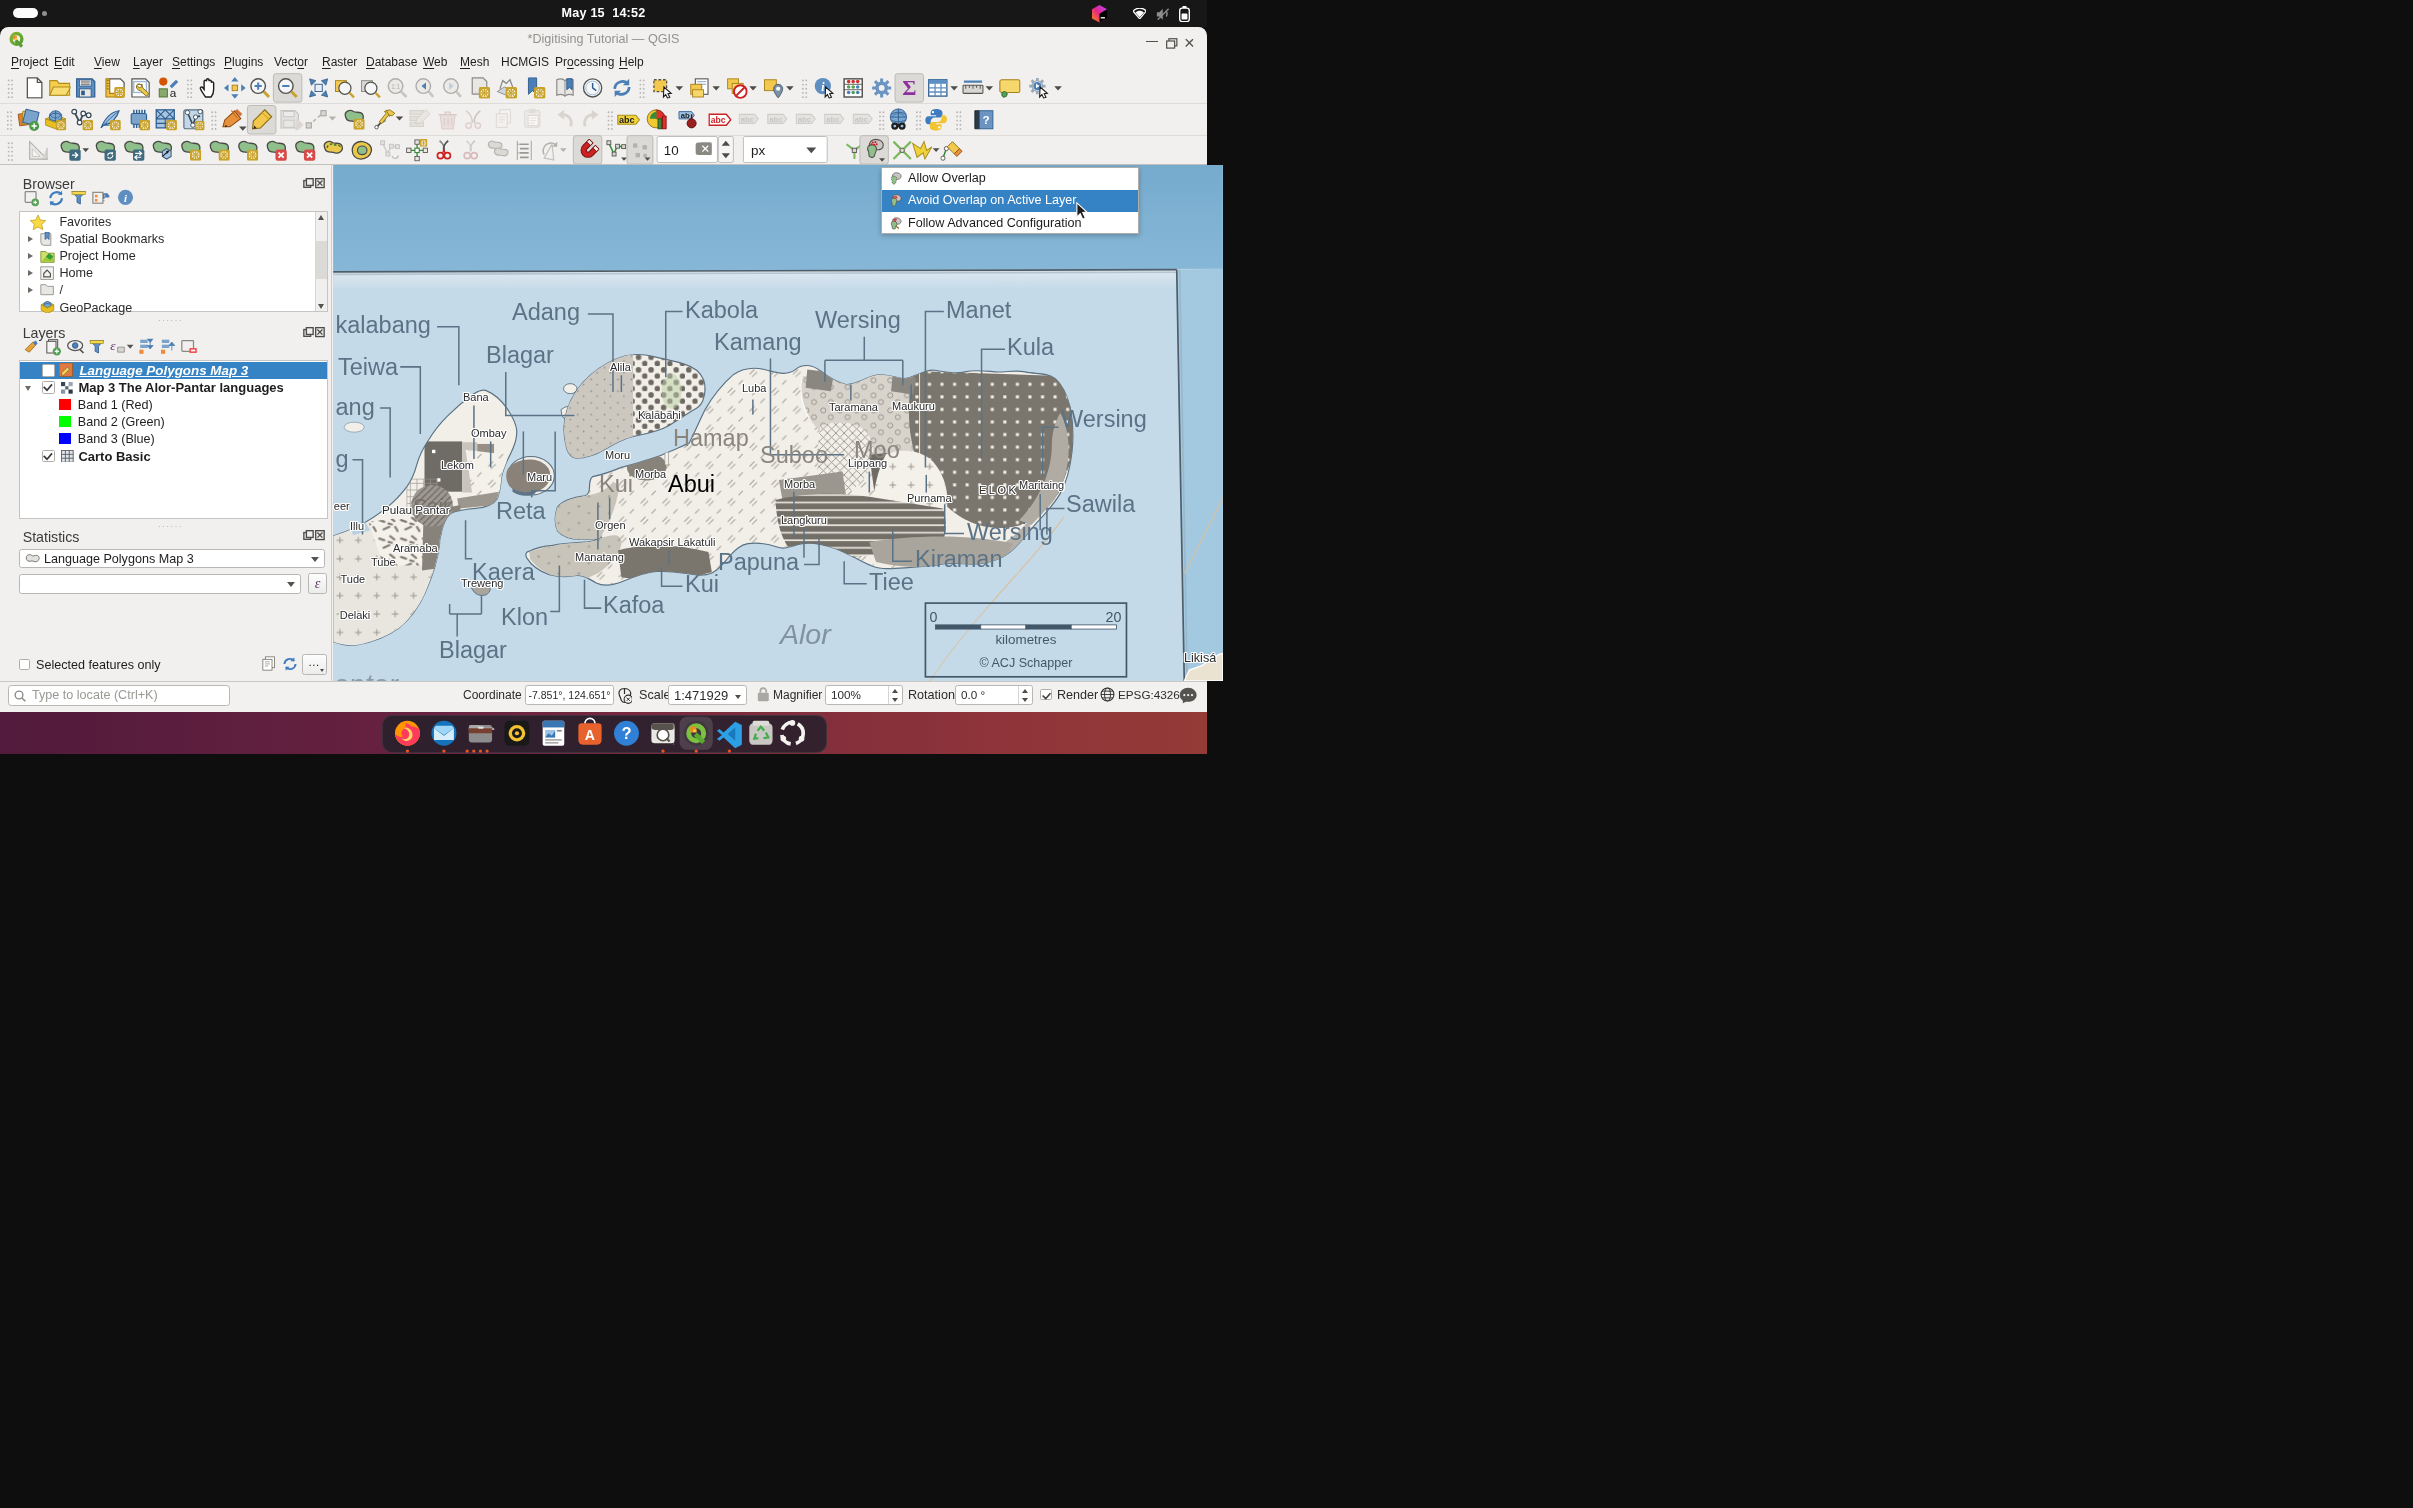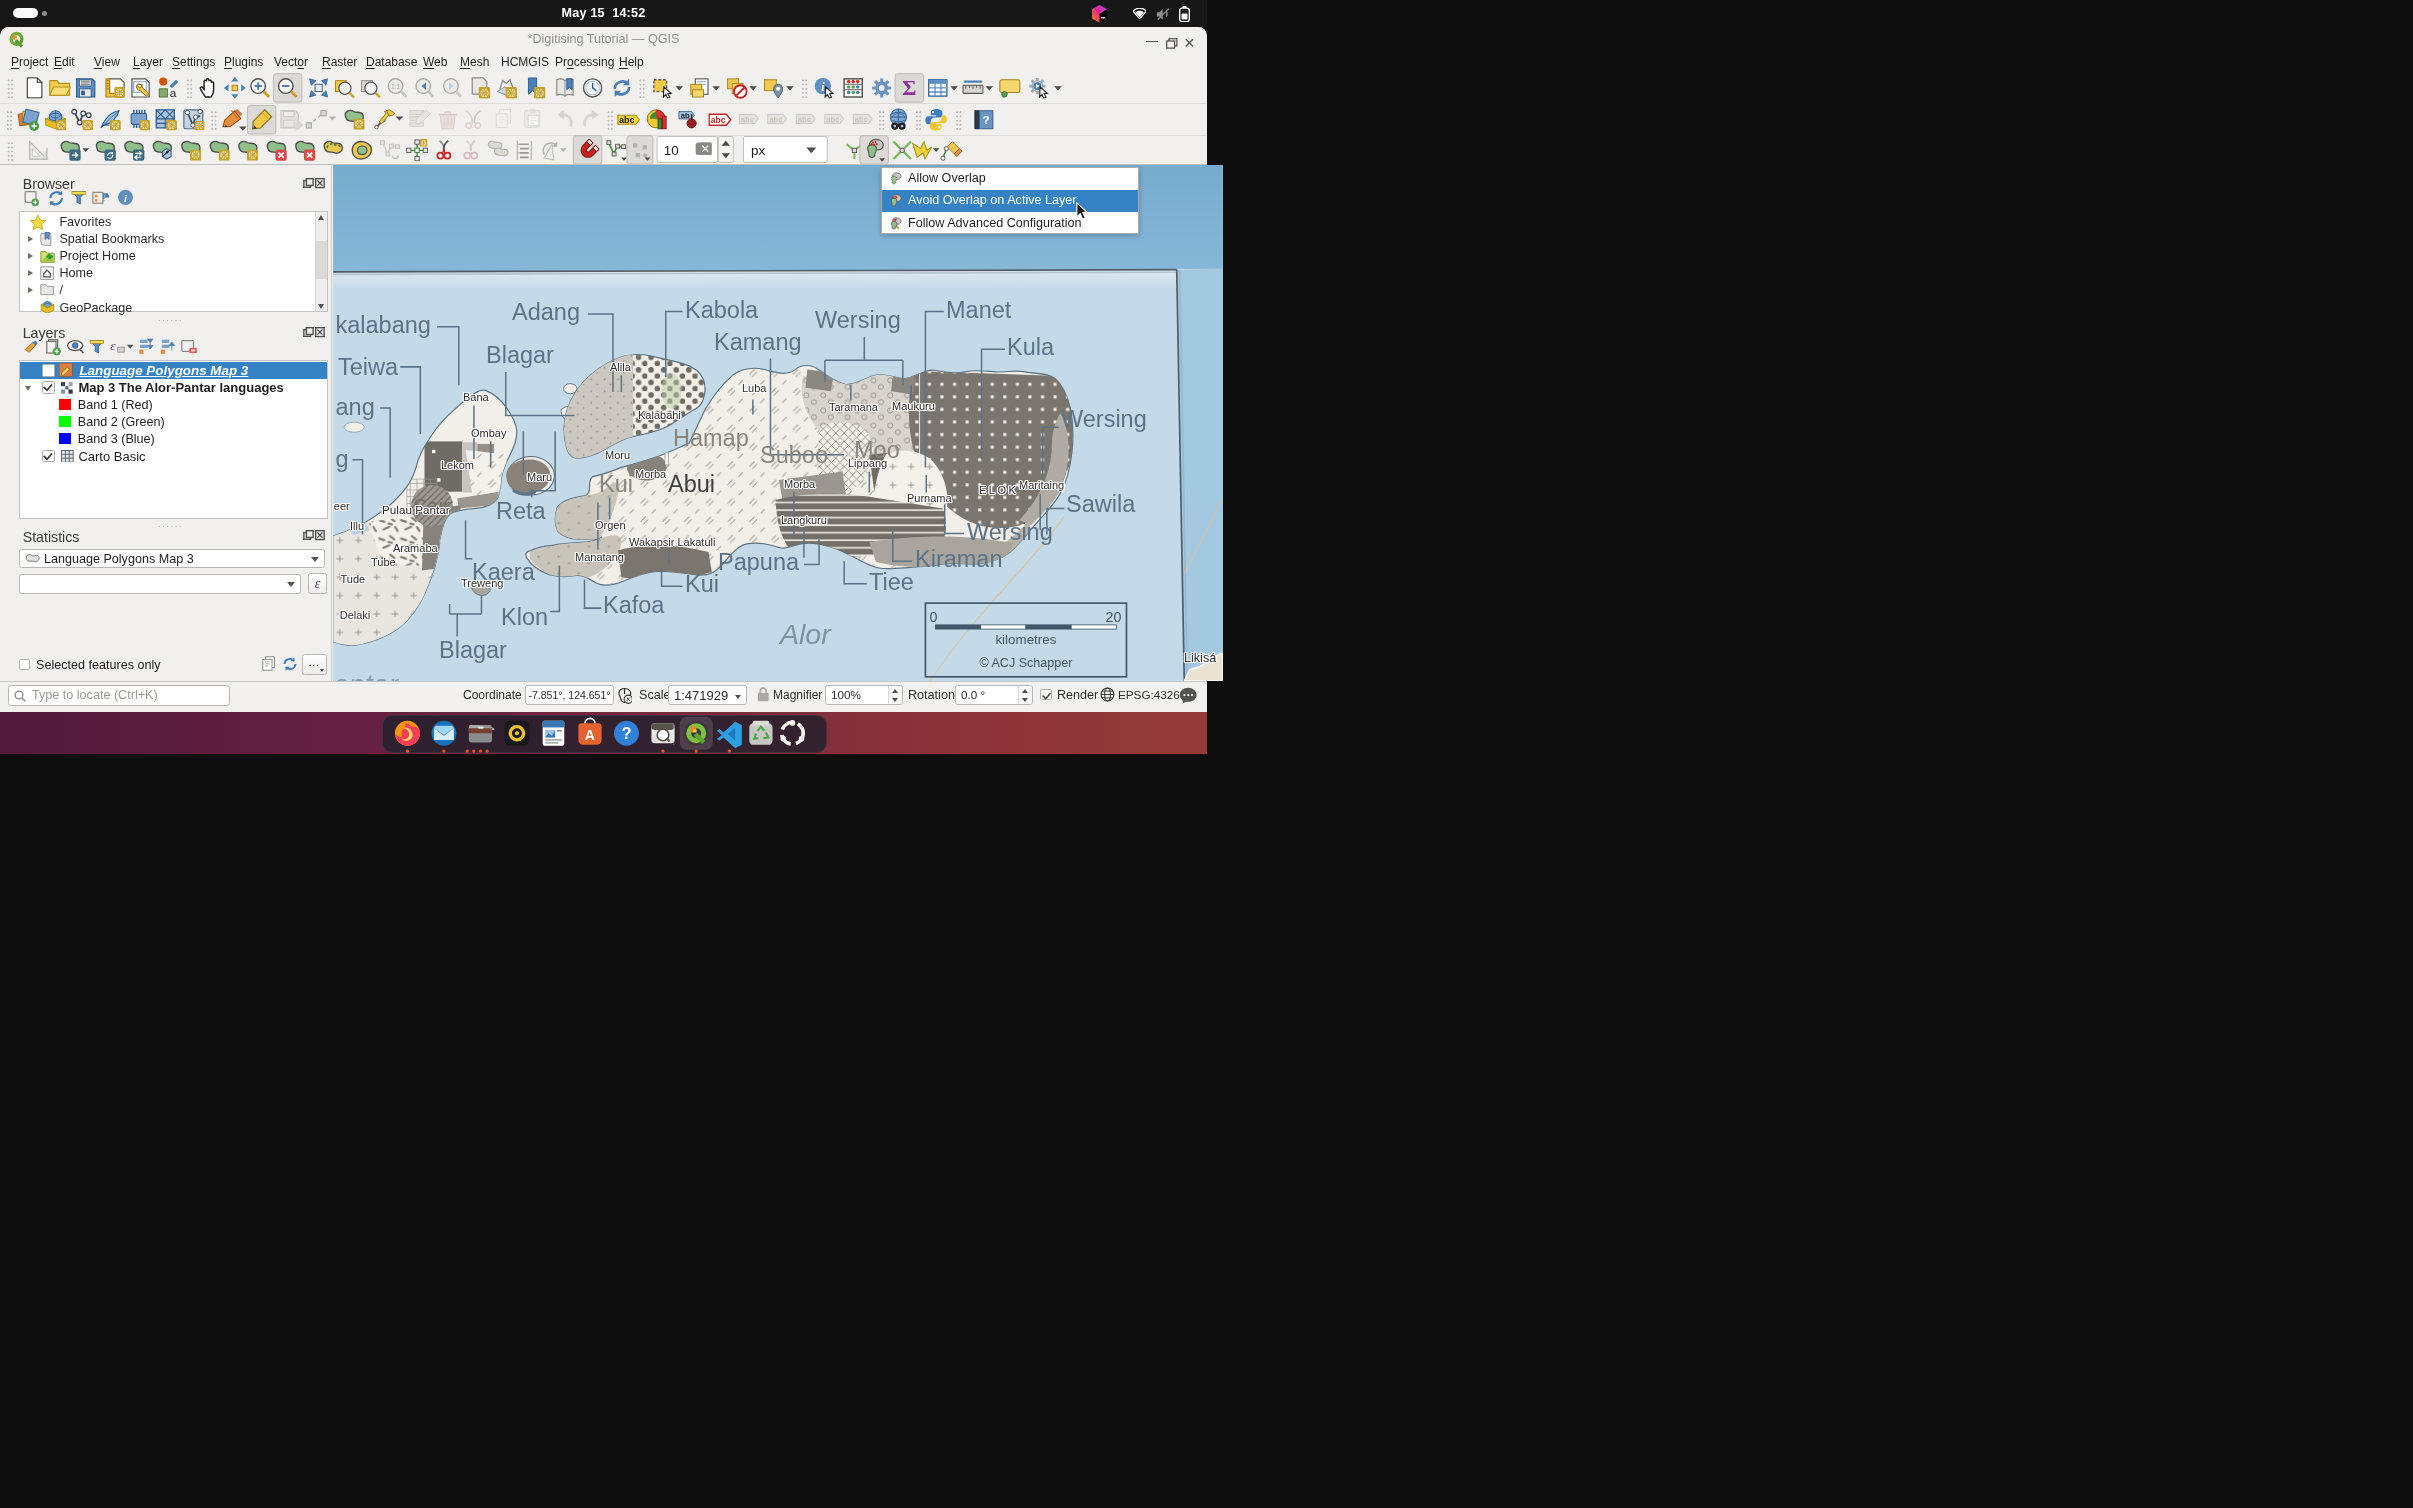--- a/index.html
+++ b/index.html
@@ -967,21 +967,21 @@
           </div>
         <div class="abs" style="left:0;top:87px;width:100%;height:17px">
           <input type="checkbox" class="abs" style="left: 22px; top: 1.7px;">
           <svg class="abs" style="left:22px;top:2.1px" width="11.7" height="11.7" viewBox="0 0 14 14">
               <path d="M2 7l4 4 6-7" fill="none" stroke="#3a3a3a" stroke-width="2"></path>
             </svg>
           <svg class="abs" style="left:41px;top:1.7px" width="12.6" height="12.6" viewBox="0 0 15 15">
               <rect x="0.5" y="0.5" width="14" height="14" fill="#dce4ee" stroke="#55534f"></rect>
               <path d="M5.2 .5v14M9.8 .5v14M.5 5.2h14M.5 9.8h14" stroke="#55534f"></path>
             </svg>
-          <span class="abs" style="left:58px;top:0.8px;font-size:13px;font-weight:normal;color:#1d1d1d">Carto Basic</span>
+          <span class="abs" style="left:58px;top:0.8px;font-size:13px;font-weight:bold;color:#1d1d1d">Carto Basic</span>
         </div>
       </div>
       <div class="abs" style="left:142px;top:357px;width:34px;height:2.5px;color:#a9a7a4;font-size:7.5px;letter-spacing:1.7px">······</div>
 
       <div class="ptitle" style="left:6.7px;top:364px">Statistics</div>
       <svg class="abs" style="left:287px;top:365px" width="22" height="11" viewBox="0 0 26 13">
           <rect x="1" y="3" width="8" height="8" fill="none" stroke="#4e4c49" stroke-width="1.6"></rect>
           <rect x="4" y="0.8" width="8" height="8" fill="#f1f0ef" stroke="#4e4c49" stroke-width="1.6"></rect>
           <rect x="15" y="0.8" width="10" height="10.5" fill="none" stroke="#4e4c49" stroke-width="1.6"></rect>
           <path d="M17 3l6 6m0-6l-6 6" stroke="#4e4c49" stroke-width="1.6"></path>
@@ -1258,21 +1258,21 @@
       <div class="slate" style="left:582px;top:381px">Kiraman</div>
       <div class="slate" style="left:536px;top:404px">Tiee</div>
       <div class="slate" style="left:352px;top:406px">Kui</div>
       <div class="slate" style="left:270px;top:427px">Kafoa</div>
       <div class="slate" style="left:385px;top:384px">Papuna</div>
       <div class="slate" style="left:168px;top:439px">Klon</div>
       <div class="slate" style="left:139px;top:394px">Kaera</div>
       <div class="slate" style="left:106px;top:472px">Blagar</div>
       <div class="slate" style="left:163px;top:333px">Reta</div>
       <div class="slate" style="left:266px;top:306px;color:#8a867e">Kui</div>
-      <div class="slate" style="left:335px;top:306px;color:#404040">Abui</div>
+      <div class="slate" style="left:335px;top:306px;color:#000000">Abui</div>
       <div class="slate" style="left:340px;top:260px;color:#8a867e">Hamap</div>
       <div class="slate" style="left:427px;top:277px;color:#8a867e">Suboo</div>
       <div class="slate" style="left:521px;top:272px;color:#8a867e">Moo</div>
       <div class="slate" style="left:79px;top:329px;color:rgba(110,105,98,.85);font-size:21px;font-style:italic">Sair</div>
       <div class="slate" style="left:447px;top:453px;font-style:italic;font-size:28.5px;color:#7f93a3">Alor</div>
       <div class="slate" style="left:0px;top:503px;font-style:italic;font-size:28.5px;color:#8a9bab">antar</div>
       
       <div class="halo" style="left:409px;top:217px">Luba</div>
       <div class="halo" style="left:496px;top:236px">Taramana</div>
       <div class="halo" style="left:559px;top:235px">Maukuru</div>

